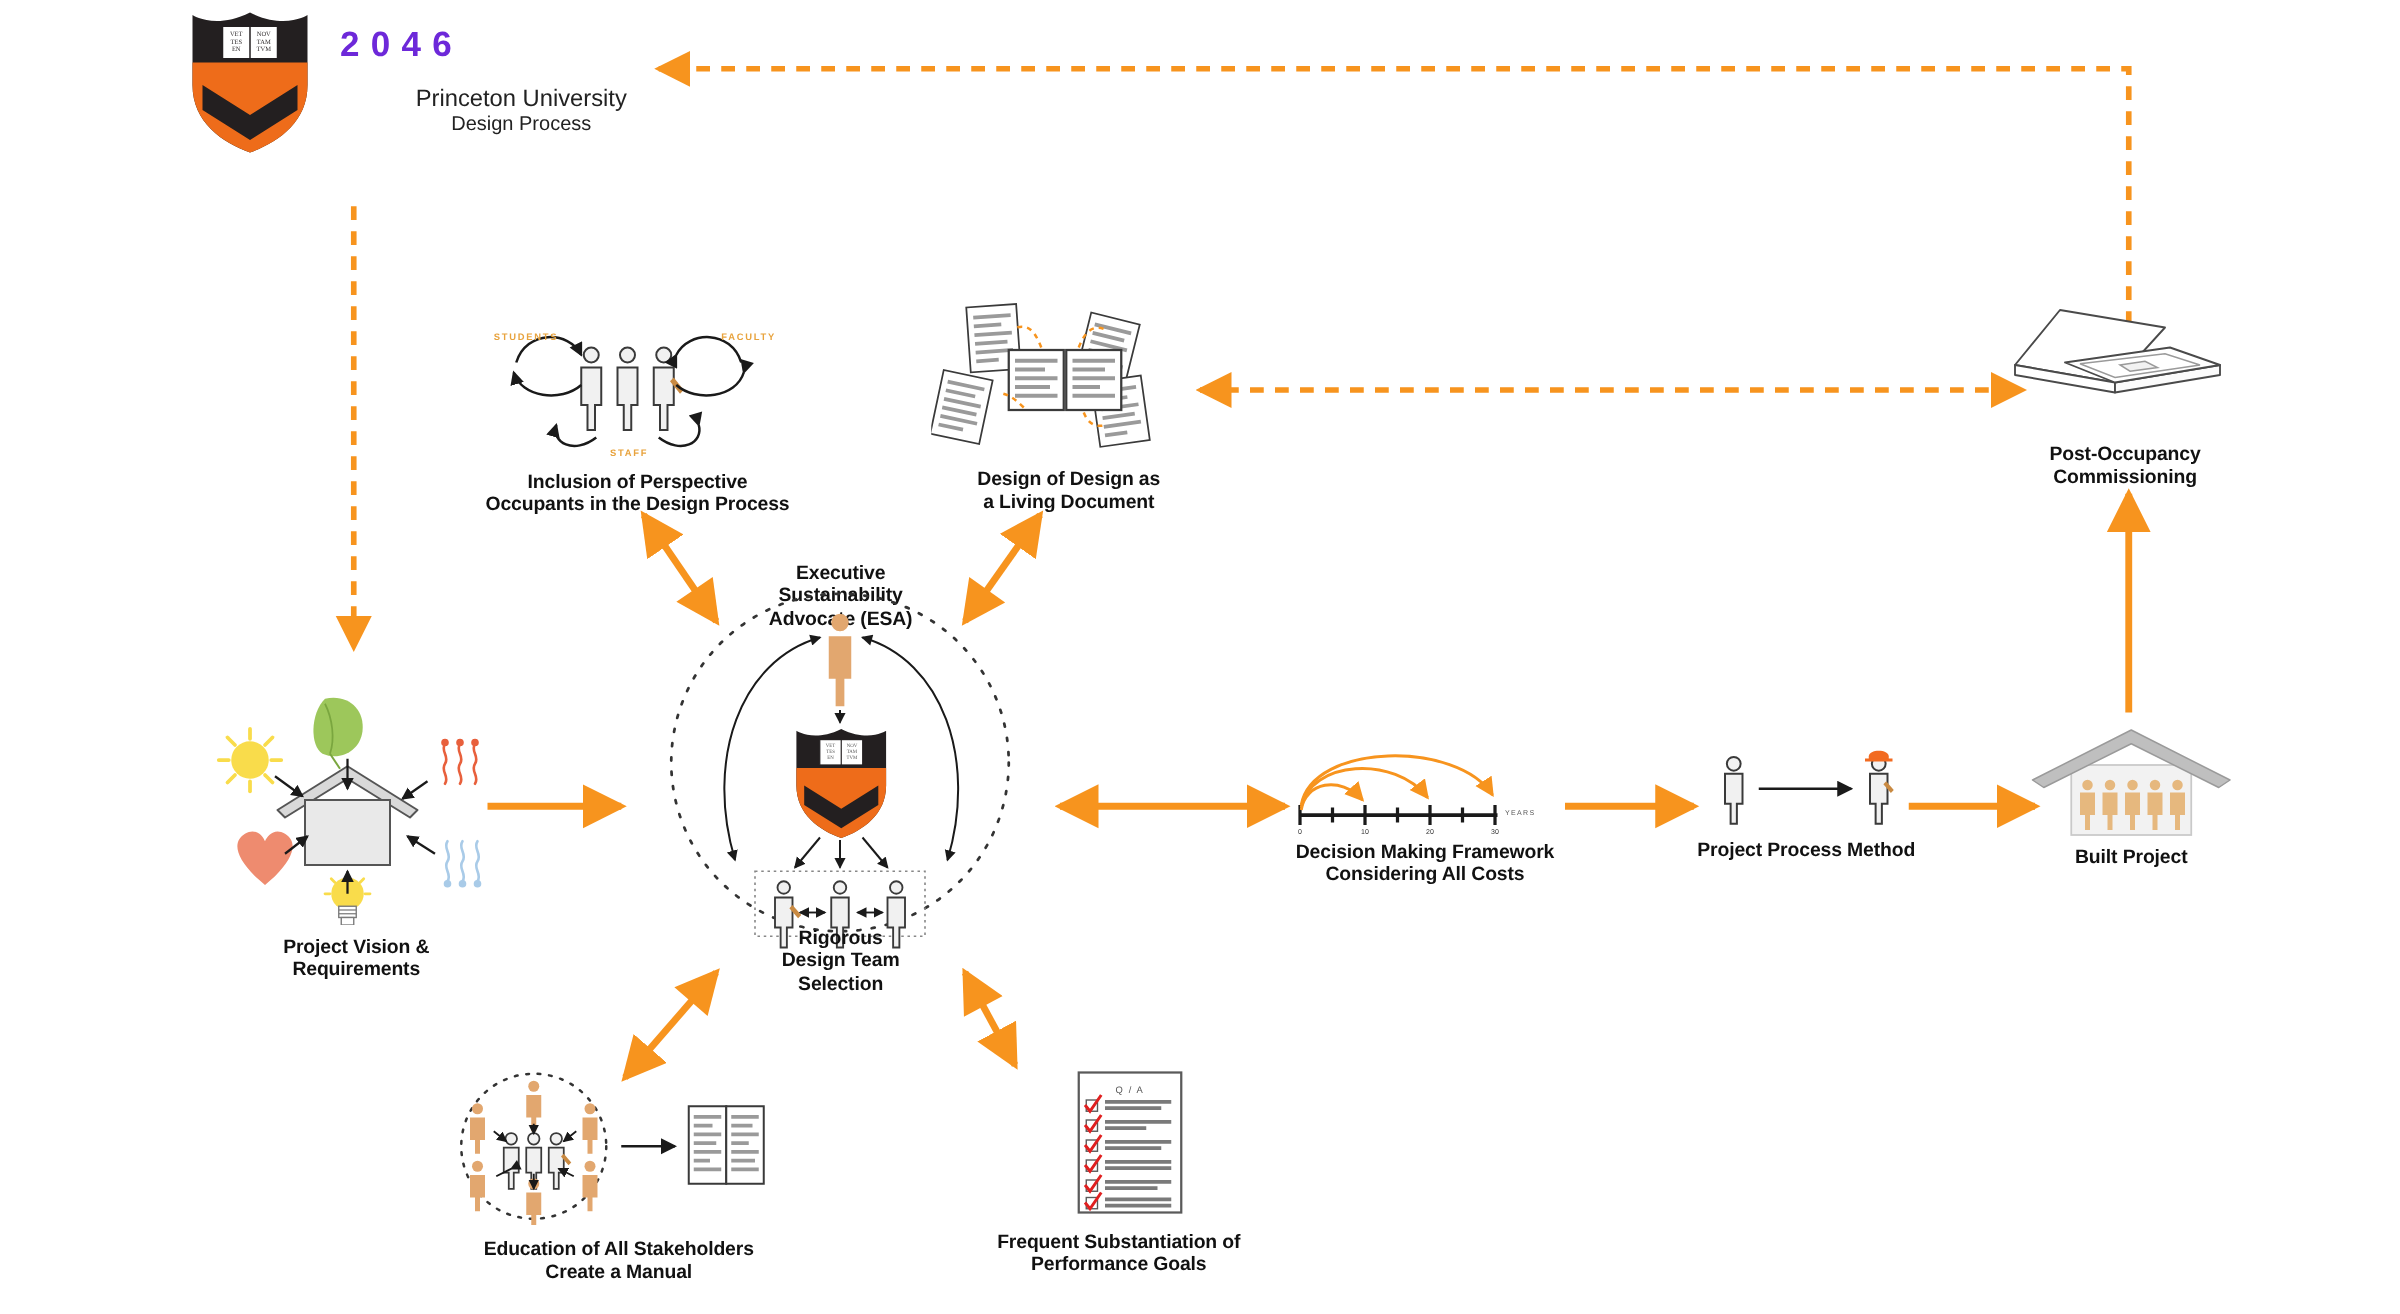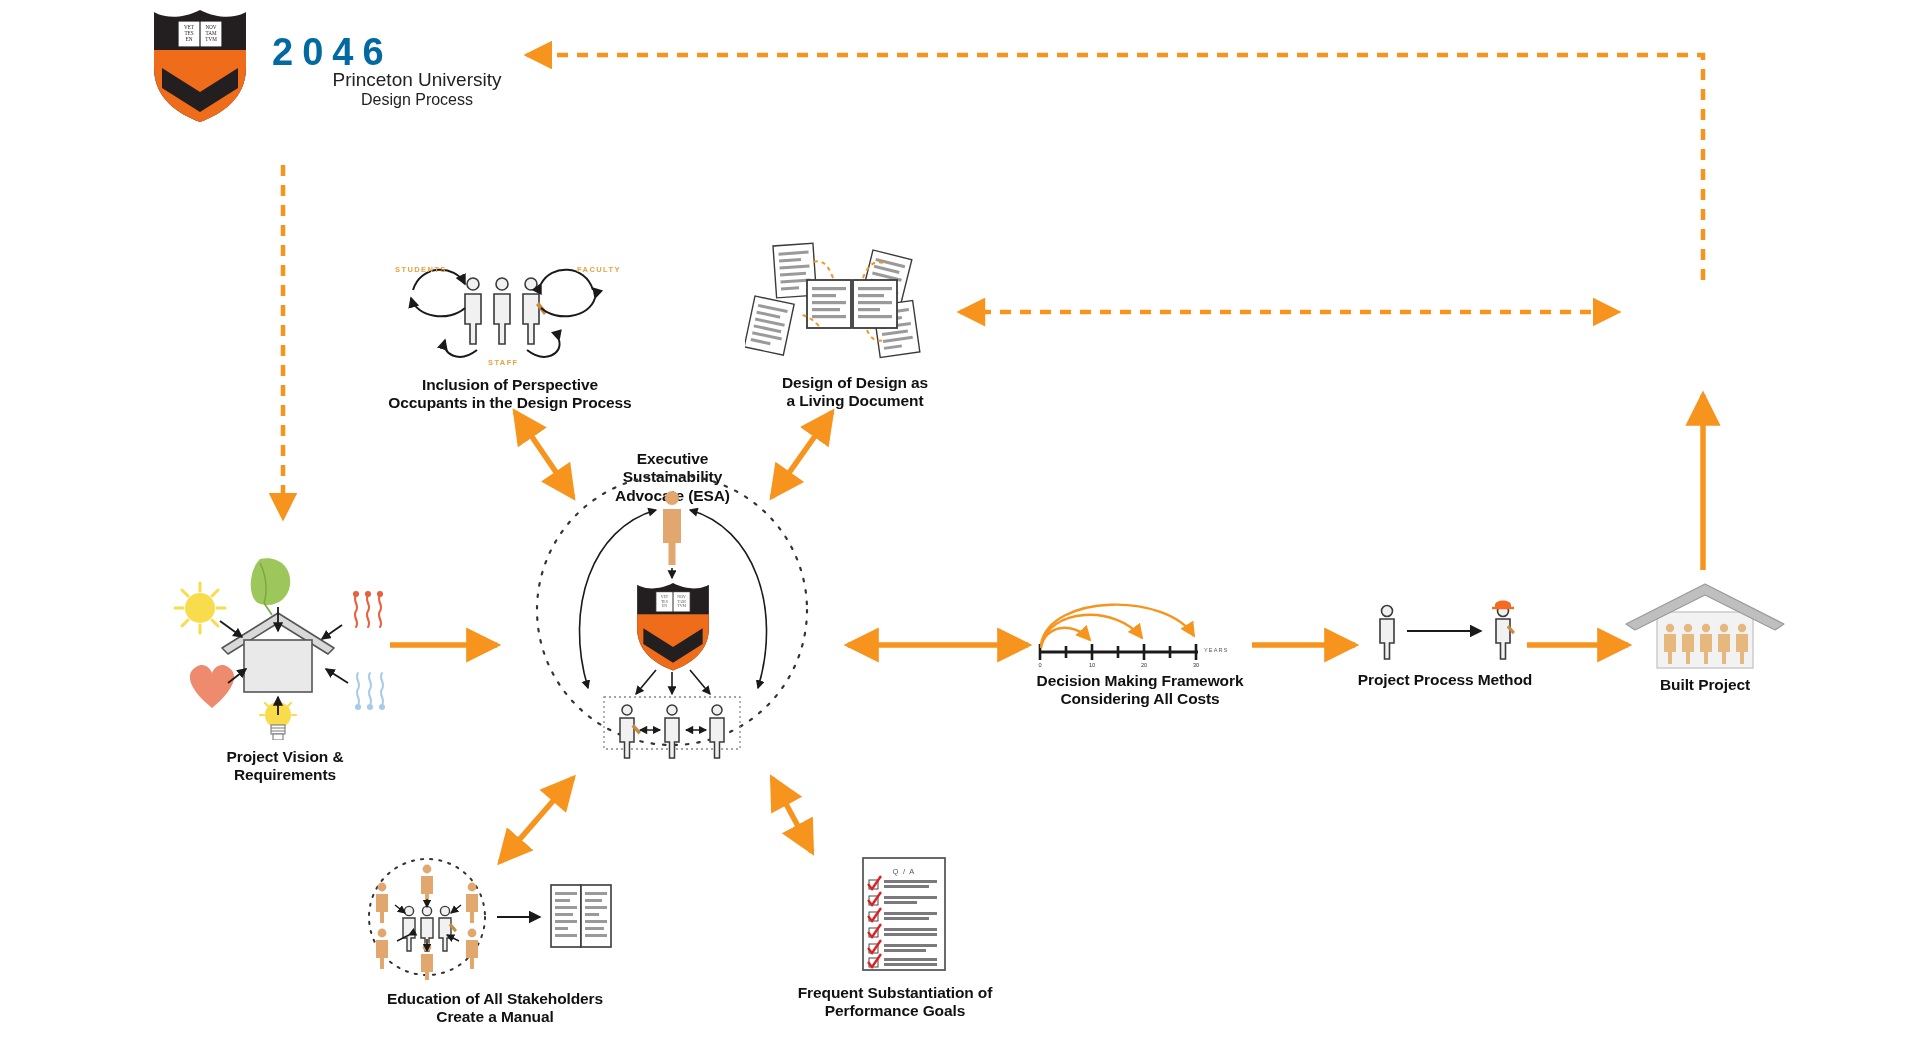--- a/index.html
+++ b/index.html
@@ -16,22 +16,22 @@
     text-align:center;font-weight:bold;font-size:15.5px;line-height:1.18;
     color:#111111;white-space:pre-line;letter-spacing:-0.1px;
   }
   .tiny-cap{
     font-size:7.5px;letter-spacing:1.4px;color:#e8a33d;font-weight:bold;
   }
 
   
   #brand{left:150px;top:6px;width:420px;height:115px;}
   #brand .year{
-    position:absolute;left:122px;top:25px;
-    font-size:38px;font-weight:bold;color:#0369a1;letter-spacing:9px;
+    position:absolute;left:122px;top:14px;
+    font-size:28px;font-weight:bold;color:#6d28d9;letter-spacing:9px;
   }
   #brand .uni{
     position:absolute;left:122px;top:63px;width:290px;
     font-size:19px;color:#222;text-align:center;
   }
   #brand .sub{
     position:absolute;left:122px;top:85px;width:290px;
     font-size:16px;color:#222;text-align:center;
   }
   .shield-wrap{position:absolute;left:0px;top:0px;}
@@ -309,20 +309,36 @@
         <path d="M88 40 C82 24 76 22 68 24"></path>
         <path d="M118 40 C124 24 132 22 140 26"></path>
         <path d="M74 88 C66 80 62 78 54 76"></path>
         <path d="M122 92 C126 102 132 104 140 102"></path>
       </g>
     </svg>
     <div class="node-label" style="margin-top:2px;">Design of Design as
 a Living Document</div>
   </div>
 
+  <div class="node" id="n-postocc" style="left:1600px;top:240px;width:200px;height:145px;">
+    <svg width="200" height="110" viewBox="0 0 200 110">
+      <g fill="#ffffff" stroke="#4a4a4a" stroke-width="1.5" stroke-linejoin="round">
+        <path d="M48 8 L132 22 L92 66 L12 52 Z"></path>
+        <path d="M12 52 L12 60 L92 74 L92 66 Z"></path>
+        <path d="M92 66 L92 74 L176 60 L176 52 Z" fill="#fbfbfb"></path>
+        <path d="M92 66 L176 52 L136 38 L52 50 Z" fill="#ffffff"></path>
+      </g>
+      <g fill="none" stroke="#9a9a9a" stroke-width="1.2">
+        <path d="M92 62 L160 52 L132 43 L64 51 Z"></path>
+        <path d="M104 57 L126 54 L116 49 L96 52 Z" fill="#f2f2f2"></path>
+      </g>
+    </svg>
+    <div class="node-label" style="margin-top:0px;">Post-Occupancy
+Commissioning</div>
+  </div>
 
   <div class="node" id="n-esa" style="left:500px;top:450px;width:345px;height:390px;">
     <div class="node-label" style="position:absolute;left:0;top:0;width:345px;">Executive
 Sustainability
 Advocate (ESA)</div>
     <svg width="345" height="330" viewBox="0 0 345 330" style="position:absolute;left:0;top:8px;">
       <circle cx="172" cy="152" r="135" fill="none" stroke="#333" stroke-width="2.2" stroke-dasharray="2.5 9" stroke-linecap="round"></circle>
 
       <g fill="#E2A76F">
         <circle cx="172" cy="40" r="7"></circle>
@@ -364,20 +380,23 @@
 
       <g stroke="#1a1a1a" stroke-width="1.6" fill="none">
         <path d="M172 110 L172 120" marker-end="url(#ar-k-s)"></path>
         <path d="M172 214 L172 236" marker-end="url(#ar-k-s)"></path>
         <path d="M156 212 L136 236" marker-end="url(#ar-k-s)"></path>
         <path d="M190 212 L210 236" marker-end="url(#ar-k-s)"></path>
         <path d="M156 52 C92 70 64 150 88 230" marker-end="url(#ar-k-s)" marker-start="url(#ar-k-s2)"></path>
         <path d="M190 52 C254 70 282 150 258 230" marker-end="url(#ar-k-s)" marker-start="url(#ar-k-s2)"></path>
       </g>
     </svg>
+    <div class="node-label" style="position:absolute;left:0;top:292px;width:345px;">Rigorous
+Design Team
+Selection</div>
   </div>
 
   <div class="node" id="n-education" style="left:365px;top:855px;width:260px;height:180px;">
     <svg width="260" height="125" viewBox="0 0 260 125">
       <circle cx="62" cy="62" r="58" fill="none" stroke="#333" stroke-width="2" stroke-dasharray="2.2 7" stroke-linecap="round"></circle>
 
       <g fill="#f1f1f1" stroke="#3a3a3a" stroke-width="1.4">
         <circle cx="44" cy="56" r="4.6"></circle>
           <path d="M38 63 h12 v20 h-4 v13 h-4 v-13 h-4 z"></path>
         <circle cx="62" cy="56" r="4.6"></circle>

